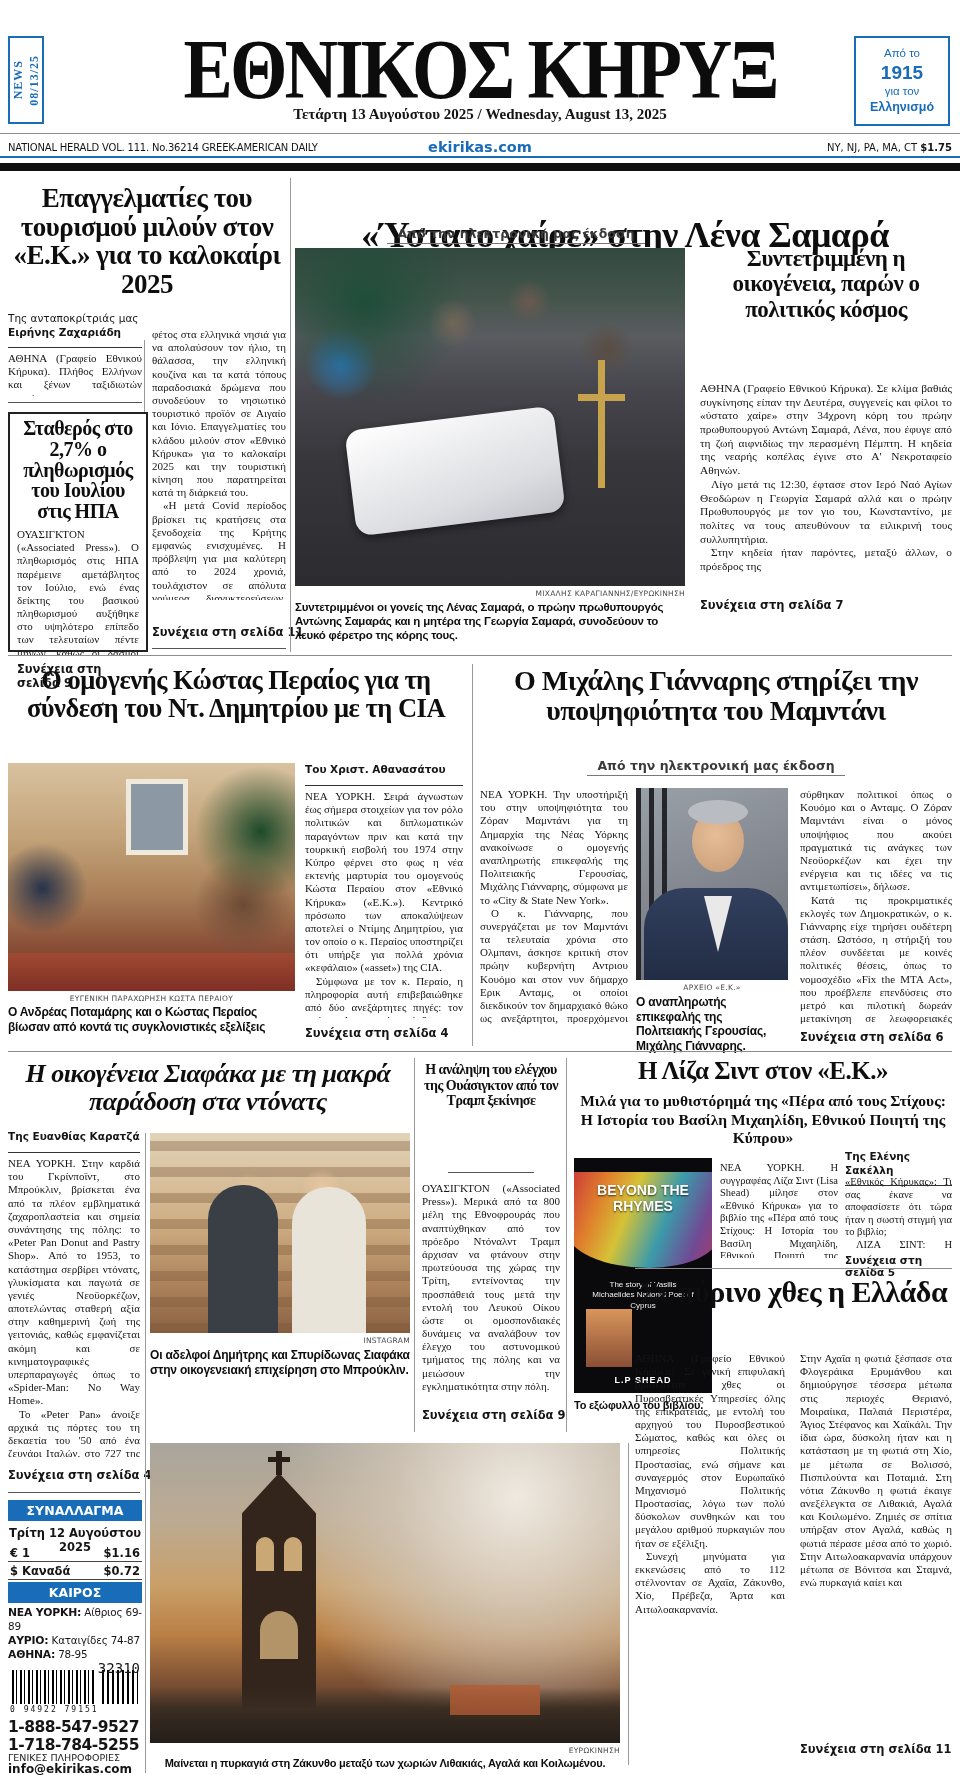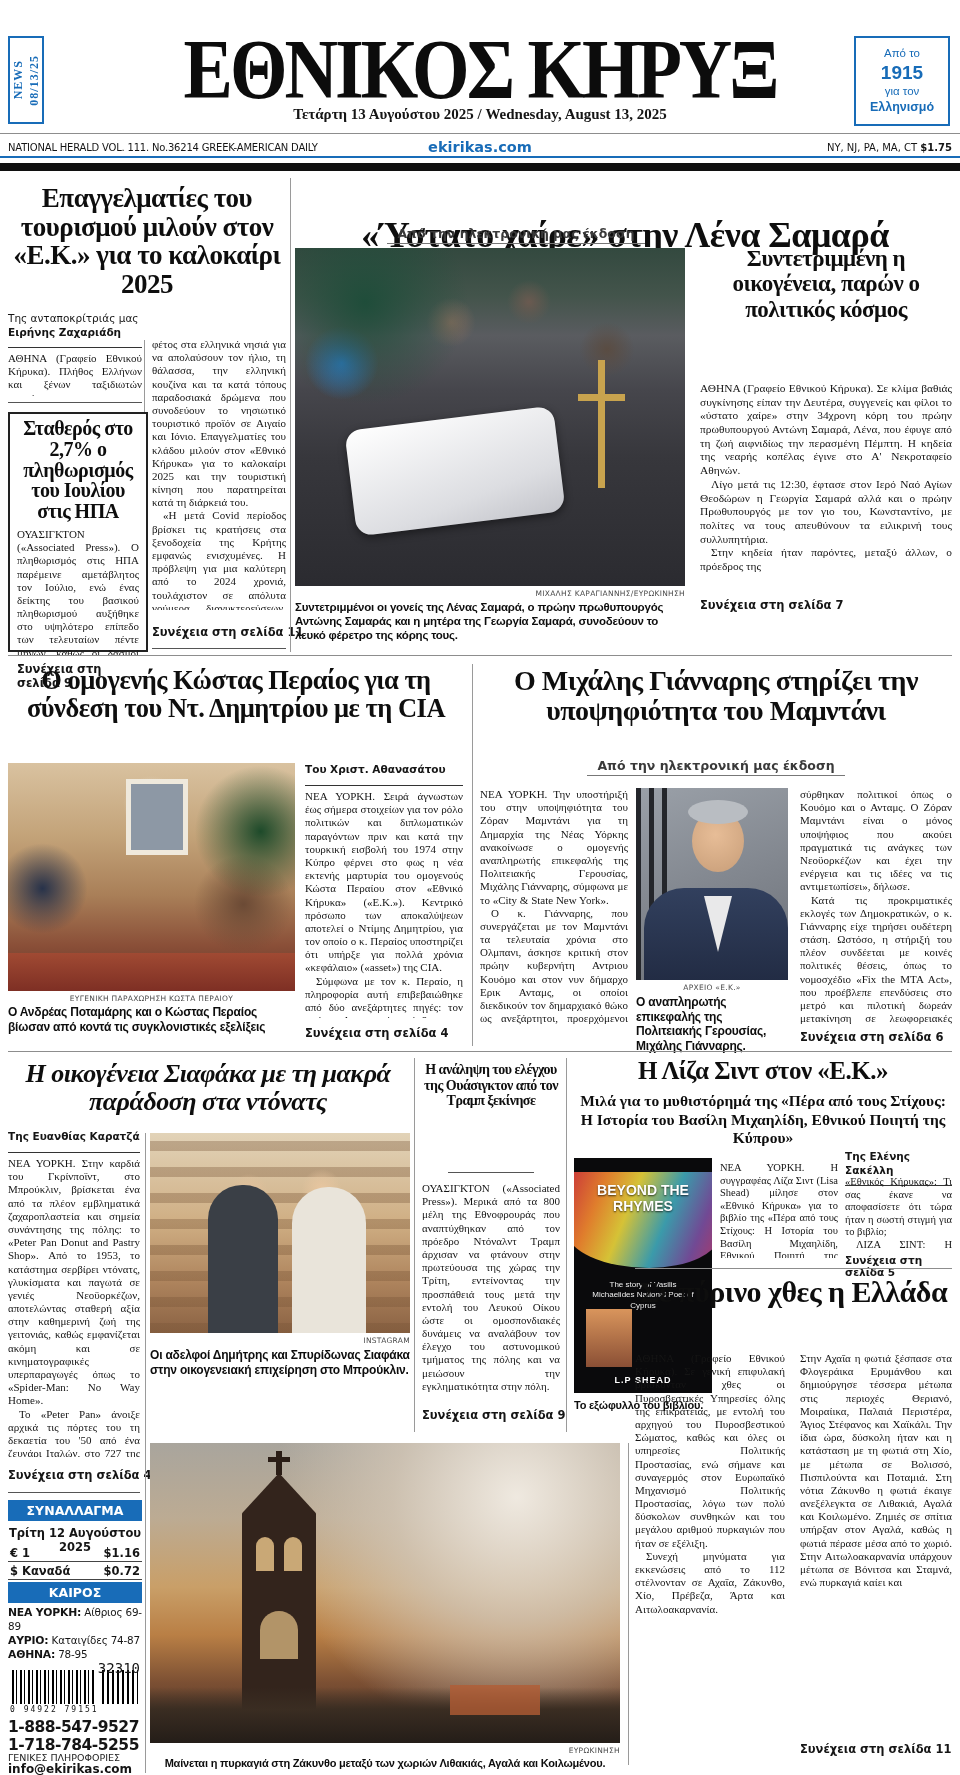--- a/index.html
+++ b/index.html
@@ -107,21 +107,21 @@
   <div class="vrule" style="left:144px;top:340px;height:305px;"></div>
 
   <div class="inbox">
     <div class="hl" style="font-size:20px;line-height:1.04;margin-bottom:6px;">Σταθερός στο 2,7% ο πληθωρισμός του Ιουλίου στις ΗΠΑ</div>
     <div class="body-text" style="height:128px;">
       <p>ΟΥΑΣΙΓΚΤΟΝ («Associated Press»). Ο πληθωρισμός στις ΗΠΑ παρέμεινε αμετάβλητος τον Ιούλιο, ενώ ένας δείκτης του βασικού πληθωρισμού αυξήθηκε στο υψηλότερο επίπεδο των τελευταίων πέντε μηνών, καθώς οι δασμοί ανέβα-</p>
     </div>
     <div class="cont" style="margin-top:6px;">Συνέχεια στη σελίδα 9</div>
   </div>
 
-  <div class="abs body-text" style="left:152px;top:338px;width:134px;height:272px;">
+  <div class="abs body-text" style="left:152px;top:328px;width:134px;height:272px;">
     <p>φέτος στα ελληνικά νησιά για να απολαύσουν τον ήλιο, τη θάλασσα, την ελληνική κουζίνα και τα κατά τόπους παραδοσιακά δρώμενα που συνοδεύουν το νησιωτικό τουριστικό προϊόν σε Αιγαίο και Ιόνιο. Επαγγελματίες του κλάδου μιλούν στον «Εθνικό Κήρυκα» για το καλοκαίρι 2025 και την τουριστική κίνηση που παρατηρείται κατά τη διάρκειά του.</p>
     <p>«Η μετά Covid περίοδος βρίσκει τις κρατήσεις στα ξενοδοχεία της Κρήτης εμφανώς ενισχυμένες. Η πρόβλεψη για μια καλύτερη από το 2024 χρονιά, τουλάχιστον σε απόλυτα νούμερα διανυκτερεύσεων, φαίνεται να επαληθεύεται, έστω και με μικρό θετικό πρόσημο. Με οριακή αύξηση των εσόδων 3% ως 5% και δυσανάλογα μεγαλύτερη αύξηση των εξόδων, το 2025 διαφαίνεται να καλύπτει μεν τους στόχους τζίρων αλλά να υπολείπεται δε σημαντικά στην</p>
   </div>
   <div class="abs cont" style="left:152px;top:625px;">Συνέχεια στη σελίδα 11</div>
   <div class="hrule" style="left:152px;top:648px;width:134px;background:#555;"></div>
 
   <div class="vrule" style="left:290px;top:178px;height:474px;"></div>
 
   <div class="abs hl" style="left:300px;top:178px;width:650px;font-size:36px;white-space:nowrap;margin-top:38px;">«Ύστατο χαίρε» στην Λένα Σαμαρά</div>
   <div class="abs kicker" style="left:300px;top:226px;width:432px;">

